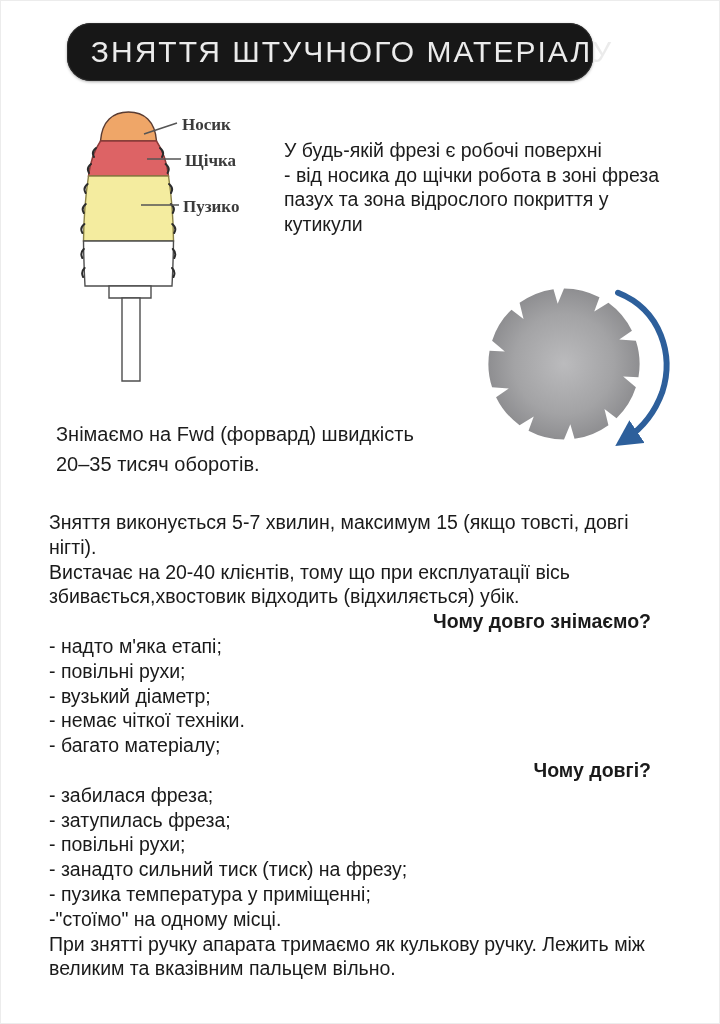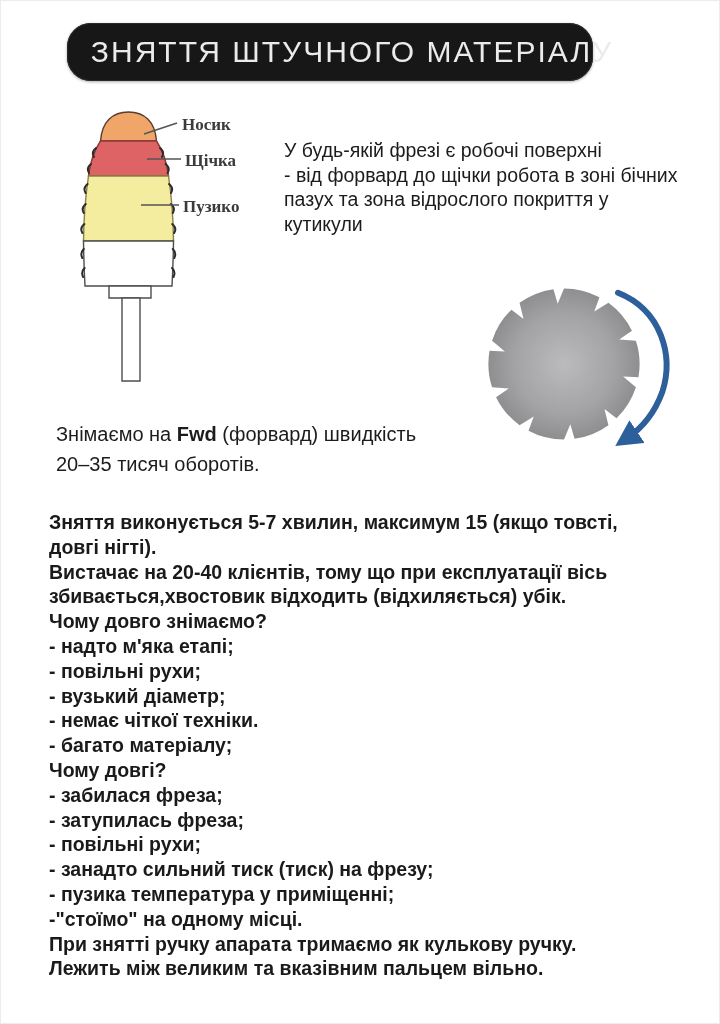--- a/index.html
+++ b/index.html
@@ -30,28 +30,28 @@
   }
   .intro-block{
     position:absolute;left:283px;top:106px;width:395px;
     font-size:19.5px;line-height:24.6px;color:#1c1c1c;margin-top:31px;
   }
   .intro-gap{height:22px;}
   .speed-note{
     position:absolute;left:55px;top:418px;width:378px;
     font-size:20px;line-height:30px;color:#1c1c1c;
   }
-  .speed-note b{font-weight:bold;}
+  .speed-note b{font-weight:normal;}
   .blade-svg{position:absolute;left:452px;top:253px;}
   .body-block{
     position:absolute;left:48px;top:509px;width:602px;
     font-size:19.5px;line-height:24.8px;color:#1a1a1a;
   }
-  .body-heading{font-weight:bold;}
-  .body-line{min-height:24.8px;font-weight:bold;}
+  .body-heading{font-weight:bold;text-align:right;}
+  .body-line{min-height:24.8px;}
 </style>
 </head>
 <body>
 
 <div class="page">
 
   <div class="header-bar">
     <div class="page-title">ЗНЯТТЯ ШТУЧНОГО МАТЕРІАЛУ</div>
   </div>
 
@@ -78,21 +78,21 @@
     <path d="M 76 53 L 110 53" stroke="#555" stroke-width="1.4" fill="none"></path>
     <path d="M 70 99 L 108 99" stroke="#555" stroke-width="1.4" fill="none"></path>
 
     <text class="bit-label" x="111" y="24">Носик</text>
     <text class="bit-label" x="114" y="60">Щічка</text>
     <text class="bit-label" x="112" y="106">Пузико</text>
   </svg>
 
   <div class="intro-block">
     <div>У будь-якій фрезі є робочі поверхні</div>
-    <div>- від форвард до щічки робота в зоні бічних пазух та зона відрослого покриття у кутикули</div>
+    <div>- від носика до щічки робота в зоні фреза пазух та зона відрослого покриття у кутикули</div>
     <div class="intro-gap"></div>
   </div>
 
   <svg class="blade-svg" width="235" height="220" viewBox="0 0 235 220" xmlns="http://www.w3.org/2000/svg">
     <defs>
       <radialGradient id="bladeGrad" cx="50%" cy="50%" r="60%">
         <stop offset="0%" stop-color="#bbbbbd"></stop>
         <stop offset="55%" stop-color="#a3a3a5"></stop>
         <stop offset="100%" stop-color="#828285"></stop>
       </radialGradient>

